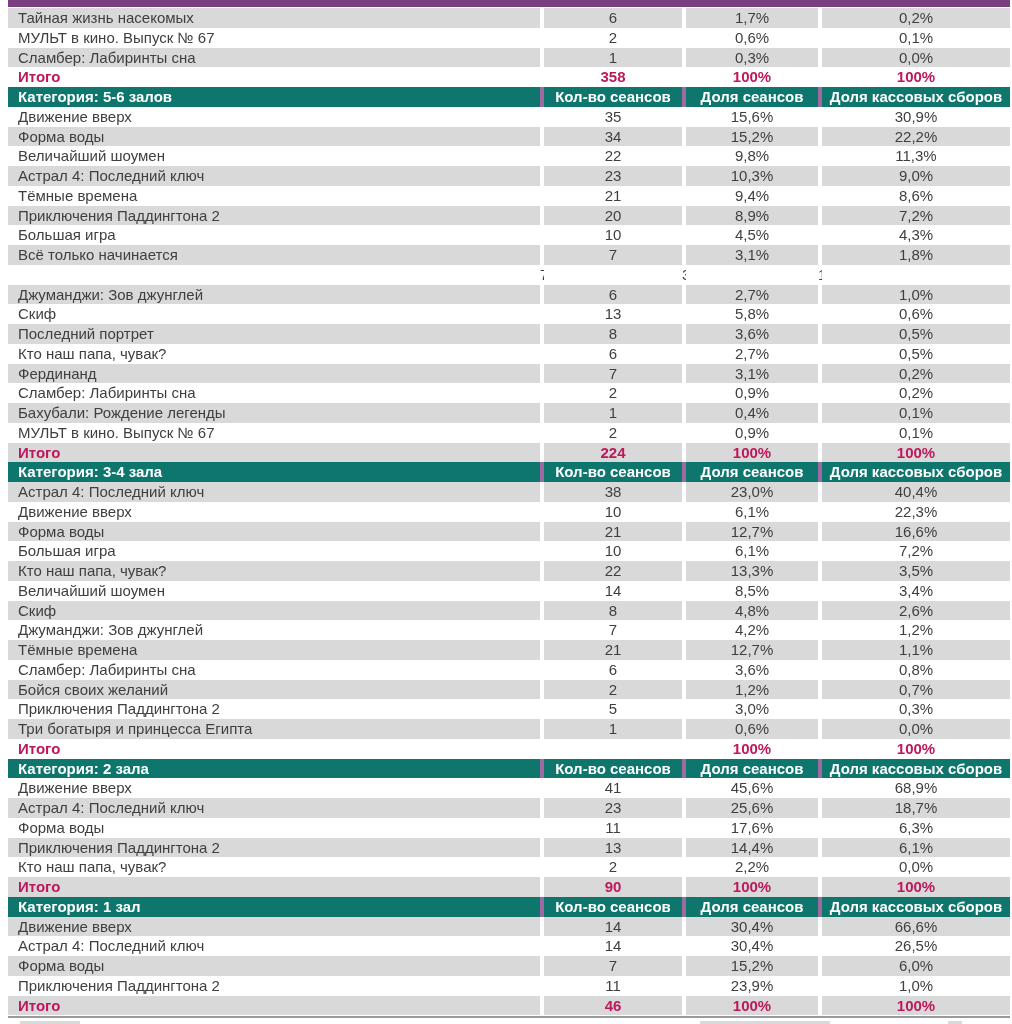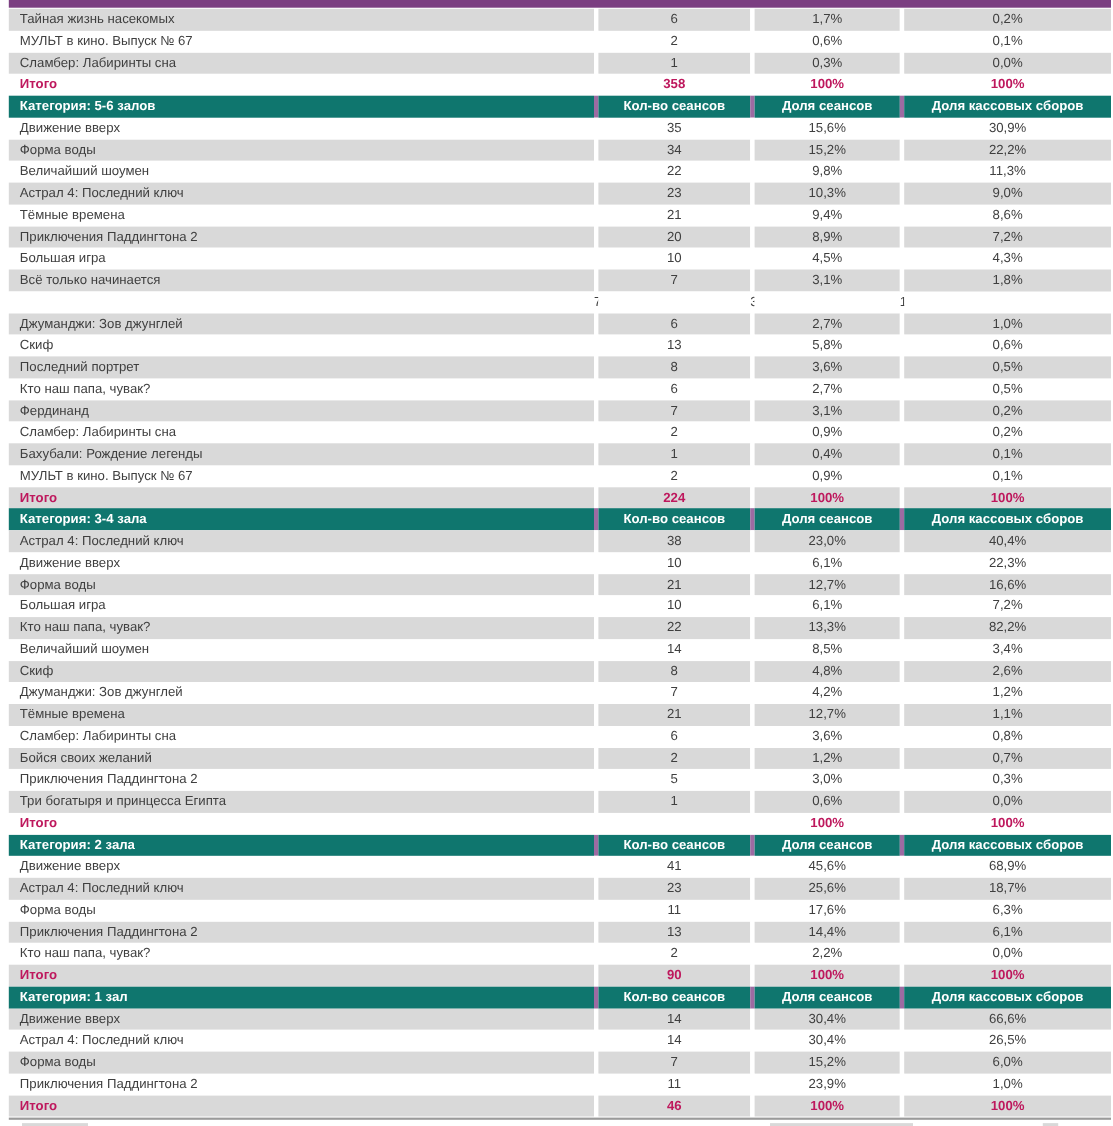--- a/index.html
+++ b/index.html
@@ -6,21 +6,21 @@
   body{
     width:1012px;height:1024px;background:#ffffff;overflow:hidden;position:relative;
     font-family:"Liberation Sans",sans-serif;
   }
   .table{position:absolute;left:8px;top:0;width:1002px;}
   .topbar{height:7px;background:#7b3e81;margin-bottom:1px;}
   .row{
     display:grid;
     grid-template-columns:532px 4px 138px 4px 132px 4px 188px;
     height:19.76px;align-items:stretch;
-    font-size:12px;color:#3f3f3f;
+    font-size:15px;color:#3f3f3f;
   }
   .cell{height:100%;line-height:19.76px;background:transparent;overflow:hidden;white-space:nowrap;}
   .cell.name{padding-left:10px;}
   .cell.num{text-align:center;}
   .row.shade .cell{background:#d9d9d9;}
   .gap{background:#ffffff;}
   .total-row{font-weight:bold;color:#be185d;}
   .header-row .cell{background:#0f766e;color:#ffffff;font-weight:bold;}
   .header-row .gap{background:#9d6ba2;}
   .bottom-line{position:absolute;left:8px;top:1015.8px;width:1002px;height:2px;background:#9a9a9a;}
@@ -283,21 +283,21 @@
         <div class="gap"></div>
         <div class="cell num">7,2%</div>
       </div>
       <div class="row  shade">
         <div class="cell name">Кто наш папа, чувак?</div>
         <div class="gap"></div>
         <div class="cell num">22</div>
         <div class="gap"></div>
         <div class="cell num">13,3%</div>
         <div class="gap"></div>
-        <div class="cell num">82,2%</div>
+        <div class="cell num">3,5%</div>
       </div>
       <div class="row ">
         <div class="cell name">Величайший шоумен</div>
         <div class="gap"></div>
         <div class="cell num">14</div>
         <div class="gap"></div>
         <div class="cell num">8,5%</div>
         <div class="gap"></div>
         <div class="cell num">3,4%</div>
       </div>

